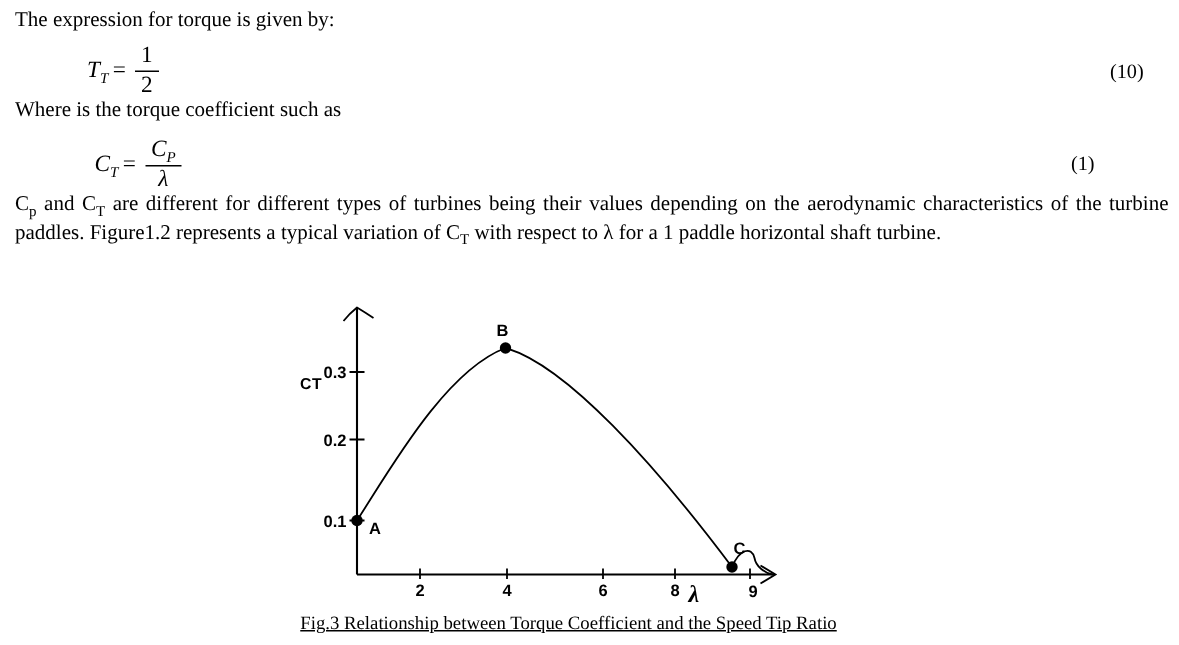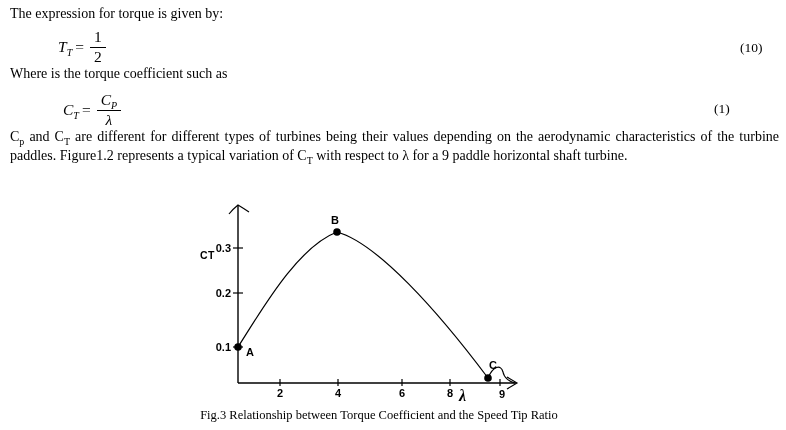--- a/index.html
+++ b/index.html
@@ -23,21 +23,21 @@
   .frac .den{padding-top:1px;text-align:center;}
   .eqnum{font-size:13.5px;}
   
   .para{position:absolute;left:10px;top:128px;width:769px;margin:0;
         font-size:14px;line-height:18.6px;text-align:justify;}
   .para sub{font-size:10px;}
   
   svg text{font-family:"Liberation Sans", sans-serif;font-weight:bold;font-size:11px;fill:#000;}
   svg text.axlab{font-size:10.5px;letter-spacing:0.5px;}
   svg text.lambda{font-family:"Liberation Serif", serif;font-size:16px;font-style:italic;}
-  .caption{position:absolute;left:180px;top:408px;width:398px;text-align:center;font-size:12.5px;}
+  .caption{position:absolute;left:180px;top:408px;width:398px;text-align:center;font-size:12.5px;text-decoration:underline;}
 </style>
 </head>
 <body>
 
 <div class="abs bodytext" style="left:10px;top:6px;">The expression for torque is given by:</div>
 
 <div class="eqline" style="left:58px;top:26px;height:42px;">
   <span class="term"><span class="mi">T</span><sub class="mi">T</sub></span>
   <span class="term up eqsign">=</span>
   <span class="frac up">
@@ -52,21 +52,21 @@
 <div class="eqline" style="left:63px;top:89px;height:42px;">
   <span class="term"><span class="mi">C</span><sub class="mi">T</sub></span>
   <span class="term up eqsign">=</span>
   <span class="frac">
     <span class="num mi"><span>C</span><sub>P</sub></span>
     <span class="den mi">λ</span>
   </span>
 </div>
 <div class="abs eqnum" style="left:714px;top:101px;">(1)</div>
 
-<p class="para"><span>C</span><sub>p</sub><span> and C</span><sub>T</sub><span> are different for different types of turbines being their values depending on the aerodynamic characteristics of the turbine paddles. Figure1.2 represents a typical variation of C</span><sub>T</sub><span> with respect to λ for a 9 paddle horizontal shaft turbine.</span></p>
+<p class="para"><span>C</span><sub>p</sub><span> and C</span><sub>T</sub><span> are different for different types of turbines being their values depending on the aerodynamic characteristics of the turbine paddles. Figure1.2 represents a typical variation of C</span><sub>T</sub><span> with respect to λ for a 1 paddle horizontal shaft turbine.</span></p>
 
 <svg class="abs" style="left:185px;top:193px;" width="395" height="212" viewBox="0 0 395 212">
 
   <line x1="53" y1="12" x2="53" y2="190" stroke="#000" stroke-width="1.4"></line>
   <line x1="53" y1="190" x2="331" y2="190" stroke="#000" stroke-width="1.4"></line>
 
   <path d="M44 21 Q48 16 53 12 Q58 15 64 19" fill="none" stroke="#000" stroke-width="1.2"></path>
   <path d="M322 184 L332 190 L322 196" fill="none" stroke="#000" stroke-width="1.2"></path>
 
   <line x1="48" y1="55" x2="58" y2="55" stroke="#000" stroke-width="1.2"></line>

